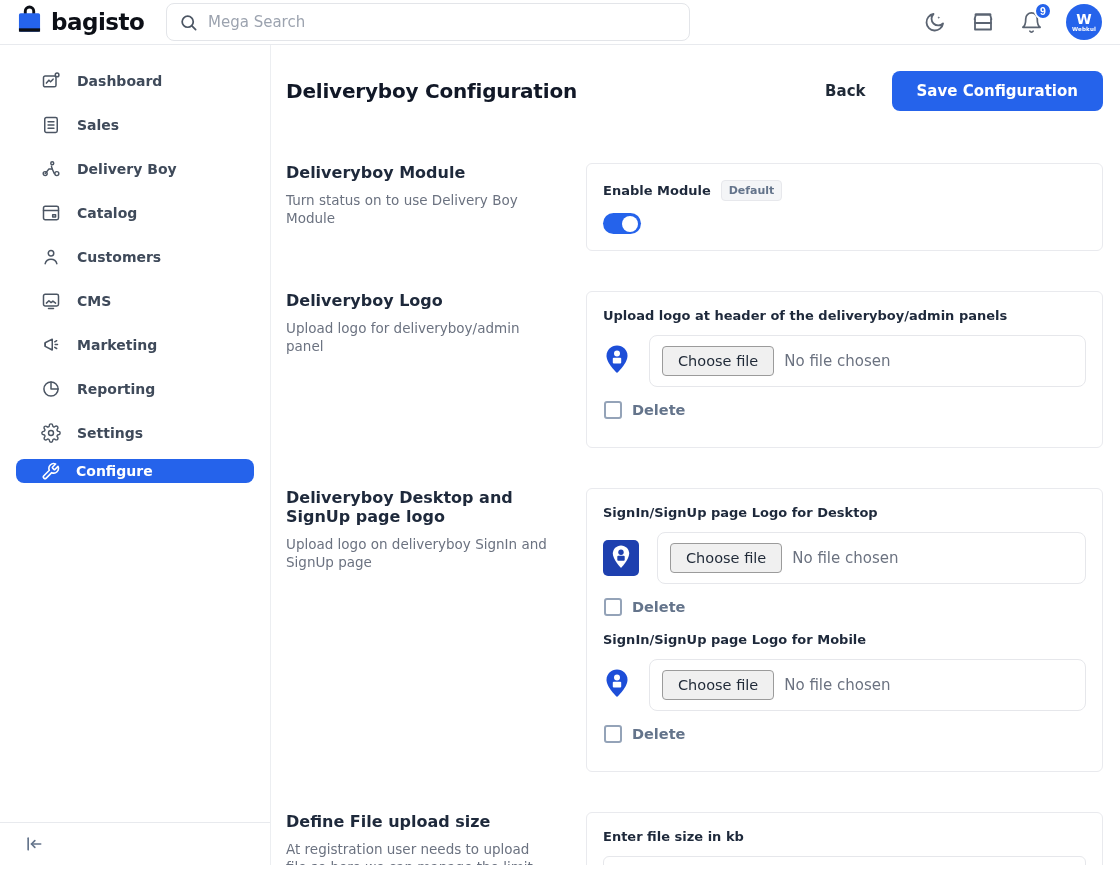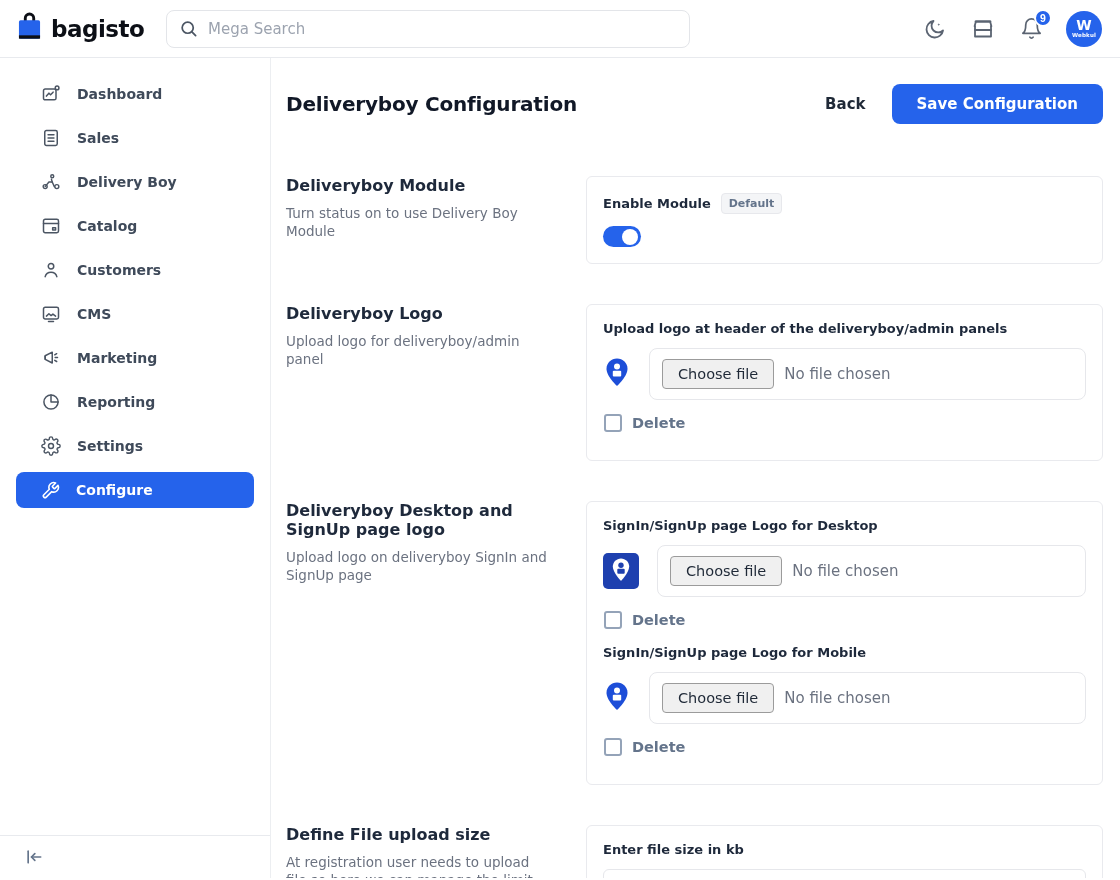--- a/index.html
+++ b/index.html
@@ -1,20 +1,20 @@
 <!DOCTYPE html>
 <html><head>
 <meta charset="utf-8">
 <style>
   * { margin:0; padding:0; box-sizing:border-box; }
   html,body { width:1120px; height:880px; overflow:hidden; background:#fff;
     font-family:"DejaVu Sans","Liberation Sans",sans-serif; color:#1f2937; }
 
   
-  .topbar { height:58px; display:flex; align-items:center; padding:0 18px 0 16px;
+  .topbar { height:45px; display:flex; align-items:center; padding:0 18px 0 16px;
     border-bottom:1px solid #e8eaee; background:#fff; }
   .brand { display:flex; align-items:center; gap:8px; width:148px; }
   .brand-name { font-size:23px; font-weight:800; color:#0c0f16; letter-spacing:-0.5px; }
   .search-box { display:flex; align-items:center; gap:10px; width:524px; height:38px;
     border:1px solid #e3e5e9; border-radius:8px; padding:0 12px; margin-left:2px; }
   .search-box svg { color:#4b5563; flex:0 0 auto; }
   .search-box input { border:none; outline:none; flex:1; font-size:15px; color:#14532d;
     font-family:inherit; background:transparent; }
   .search-box input::placeholder { color:#9ca3af; }
   .topbar-right { margin-left:auto; display:flex; align-items:center; gap:22px; }
@@ -32,21 +32,21 @@
   
   .shell { display:flex; height:820px; }
 
   
   .sidebar { width:271px; border-right:1px solid #eceef1; display:flex; flex-direction:column; }
   .nav { padding-top:14px; flex:1; }
   .nav-item { display:flex; align-items:center; gap:16px; height:44px; padding:0 10px 0 25px;
     margin:0 16px; border-radius:8px; cursor:pointer; color:#475569; }
   .nav-item svg { flex:0 0 auto; color:#4b5563; }
   .nav-item .nav-label { font-size:14px; font-weight:700; color:#3f4a5a; }
-  .nav-item.active { background:#2563eb; height:36px; margin:4px 16px; }
+  .nav-item.active { background:#2563eb; height:24px; margin:4px 16px; }
   .nav-item.active svg { color:#fff; }
   .nav-item.active .nav-label { color:#fff; }
   .sidebar-footer { border-top:1px solid #e8eaee; padding:10px 0 10px 24px; }
   .collapse-btn { background:none; border:none; color:#64748b; cursor:pointer;
     width:22px; height:22px; display:flex; align-items:center; }
 
   
   .content { flex:1; padding:26px 17px 0 15px; overflow:hidden; }
   .page-header { display:flex; align-items:center; margin-bottom:52px; }
   .page-title { font-size:20px; font-weight:700; color:#111827; letter-spacing:-0.2px; }

